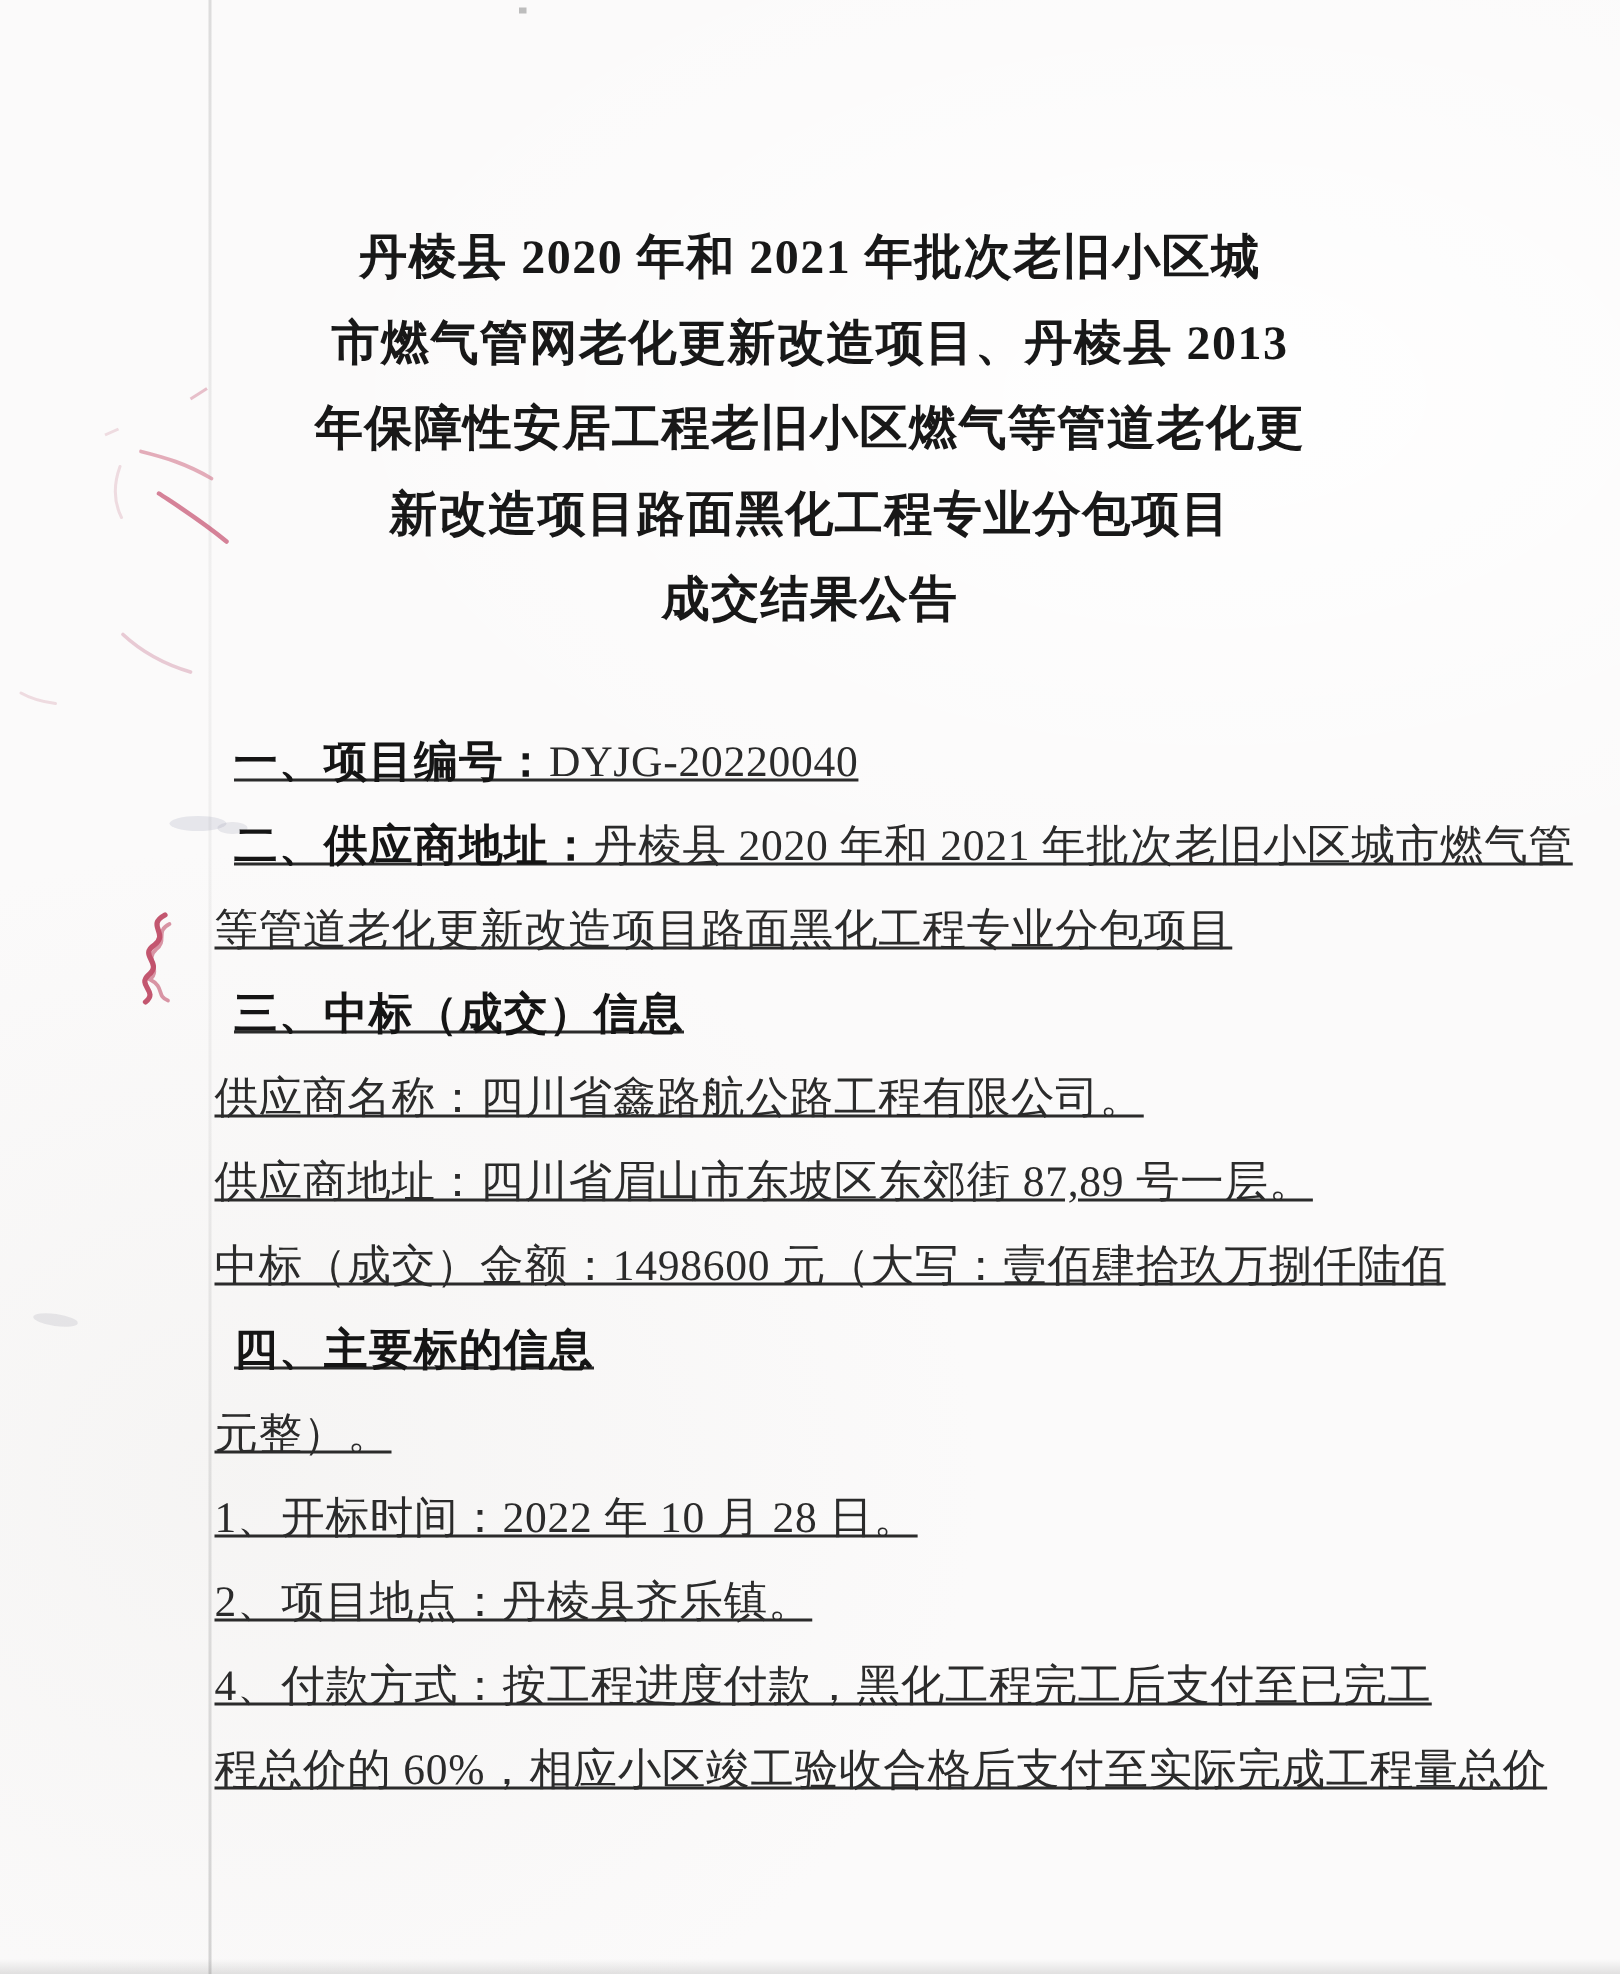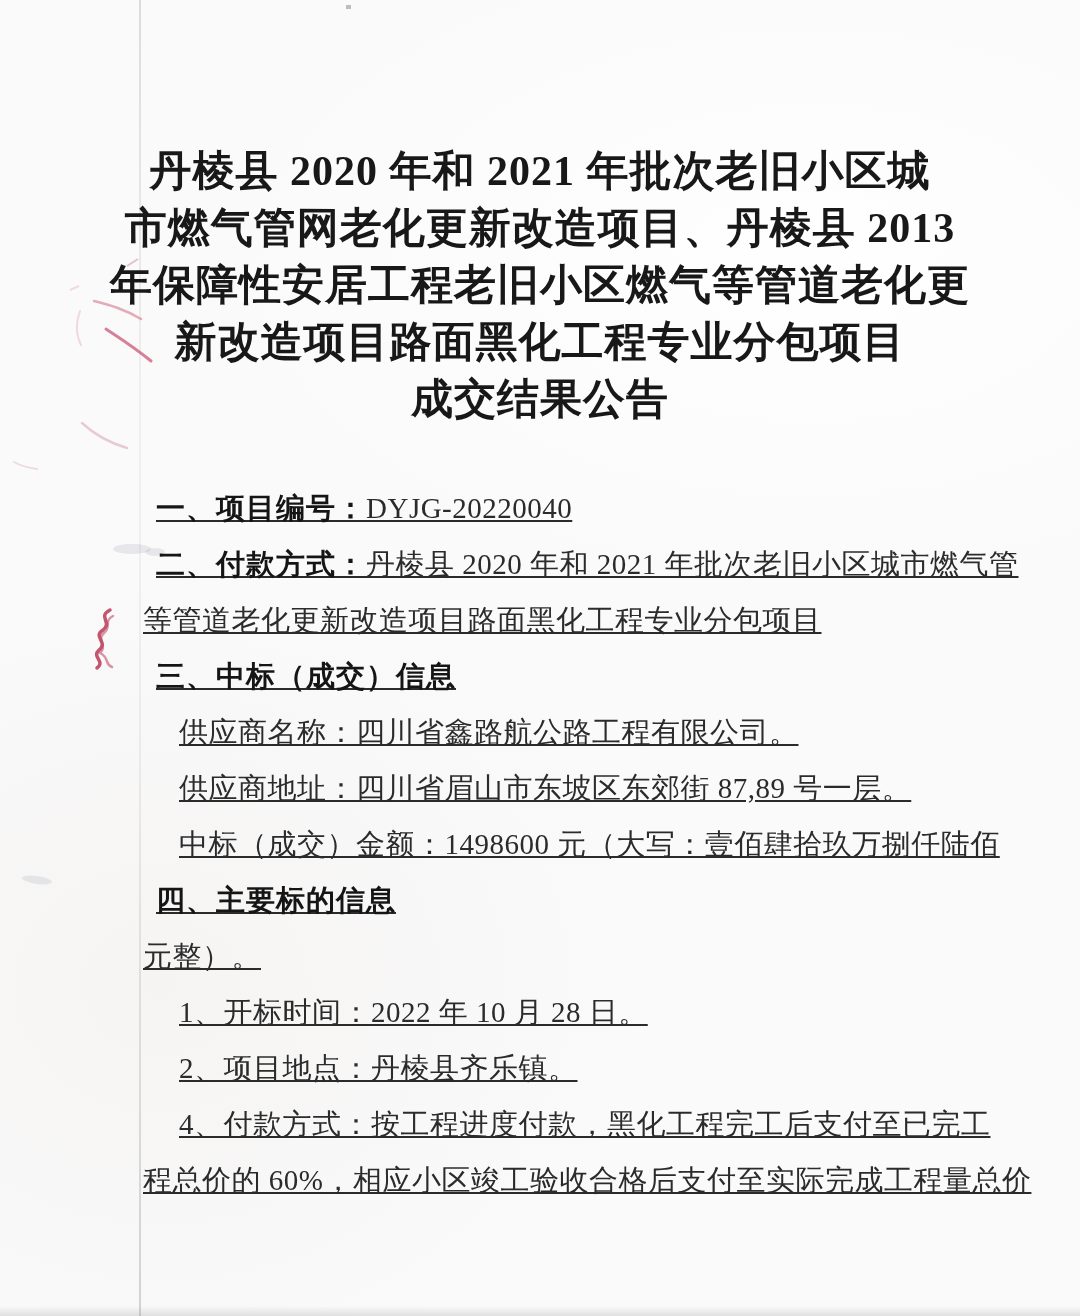--- a/index.html
+++ b/index.html
@@ -46,21 +46,21 @@
     width: 1080px; height: 1316px;
     pointer-events: none;
   }
   .title-block {
     position: absolute;
     top: 143px;
     left: 75px;
     right: 75px;
     text-align: center;
     font-weight: 700;
-    font-size: 42px;
+    font-size: 32px;
     line-height: 57px;
     color: #181818;
     letter-spacing: 1px;
   }
   .title-line {
     white-space: nowrap;
   }
   .body-block {
     position: absolute;
     top: 480px;
@@ -70,21 +70,21 @@
     line-height: 56px;
     color: #2b2b2b;
     letter-spacing: 0.5px;
   }
   .body-line {
     height: 56px;
     white-space: nowrap;
     text-decoration: underline;
   }
   .body-line.head { margin-left: 13px; }
-  .body-line.ind  { margin-left: 36px; }
+  .body-line.ind  { }
   .bold-head {
     font-family: "Liberation Sans", "DejaVu Sans", sans-serif;
     font-weight: 700;
     color: #151515;
     letter-spacing: 1px;
   }
 </style>
 </head>
 <body>
 
@@ -118,21 +118,21 @@
   <div class="title-block" id="title-block">
       <div class="title-line">丹棱县 2020 年和 2021 年批次老旧小区城</div>
       <div class="title-line">市燃气管网老化更新改造项目、丹棱县 2013</div>
       <div class="title-line">年保障性安居工程老旧小区燃气等管道老化更</div>
       <div class="title-line">新改造项目路面黑化工程专业分包项目</div>
       <div class="title-line">成交结果公告</div>
     </div>
 
   <div class="body-block" id="body-block">
       <div class="body-line head"><span class="bold-head">一、项目编号：</span><span>DYJG-20220040</span></div>
-      <div class="body-line head"><span class="bold-head">二、付款方式：</span><span>丹棱县 2020 年和 2021 年批次老旧小区城市燃气管</span></div>
+      <div class="body-line head"><span class="bold-head">二、供应商地址：</span><span>丹棱县 2020 年和 2021 年批次老旧小区城市燃气管</span></div>
       <div class="body-line"><span>等管道老化更新改造项目路面黑化工程专业分包项目</span></div>
       <div class="body-line head"><span class="bold-head">三、中标（成交）信息</span></div>
       <div class="body-line ind"><span>供应商名称：四川省鑫路航公路工程有限公司。</span></div>
       <div class="body-line ind"><span>供应商地址：四川省眉山市东坡区东郊街 87,89 号一层。</span></div>
       <div class="body-line ind"><span>中标（成交）金额：1498600 元（大写：壹佰肆拾玖万捌仟陆佰</span></div>
       <div class="body-line head"><span class="bold-head">四、主要标的信息</span></div>
       <div class="body-line"><span>元整）。</span></div>
       <div class="body-line ind"><span>1、开标时间：2022 年 10 月 28 日。</span></div>
       <div class="body-line ind"><span>2、项目地点：丹棱县齐乐镇。</span></div>
       <div class="body-line ind"><span>4、付款方式：按工程进度付款，黑化工程完工后支付至已完工</span></div>

